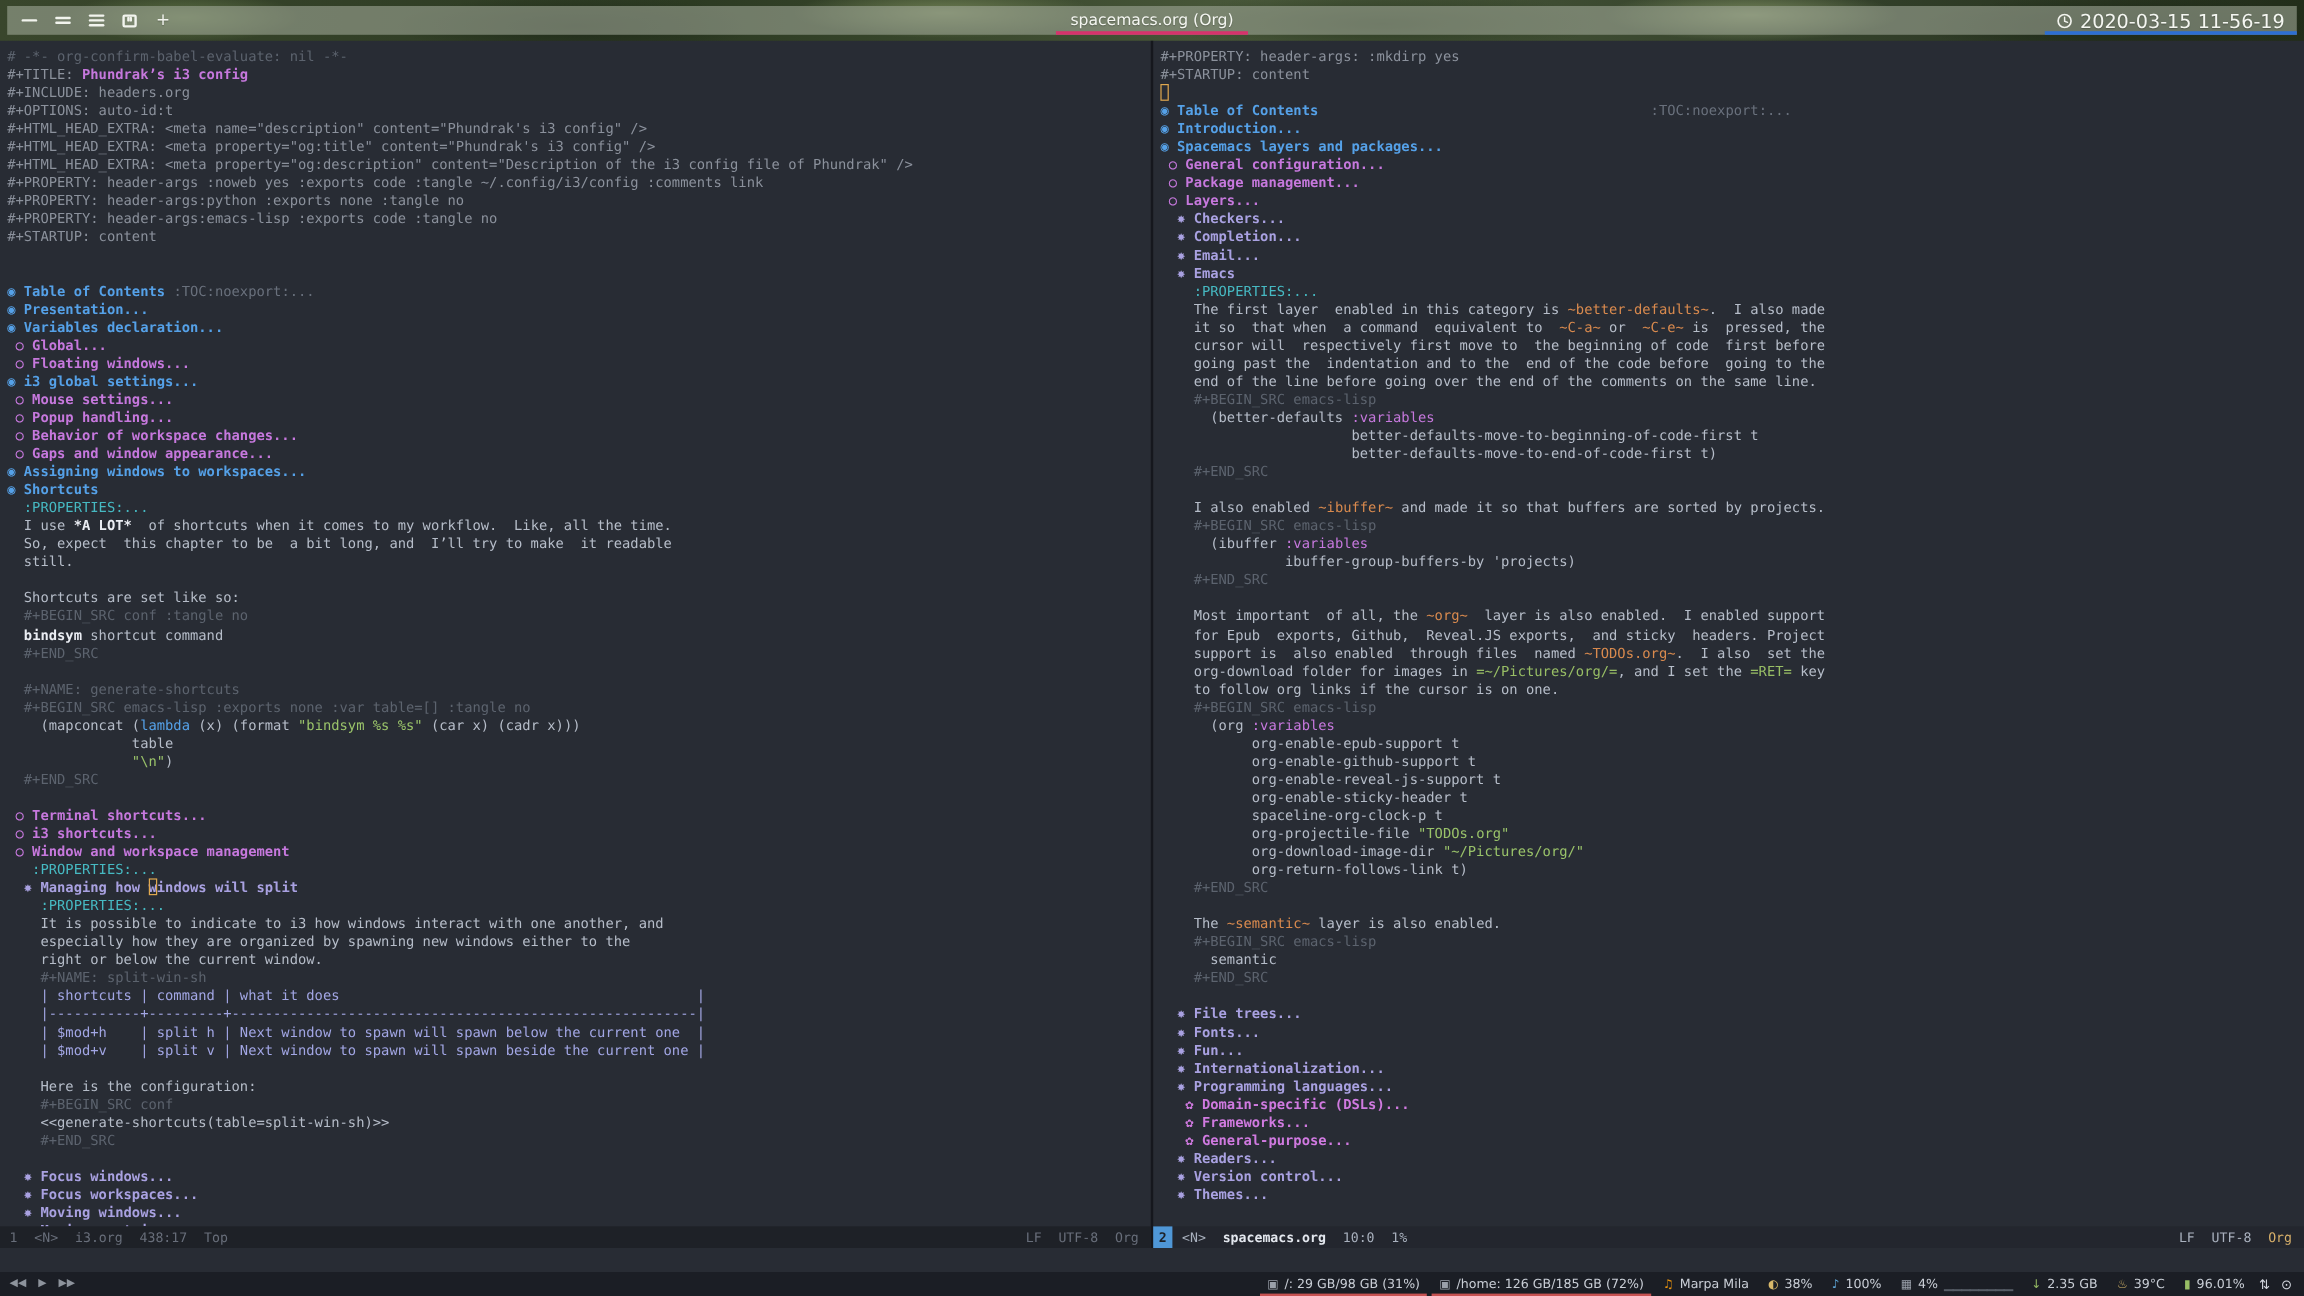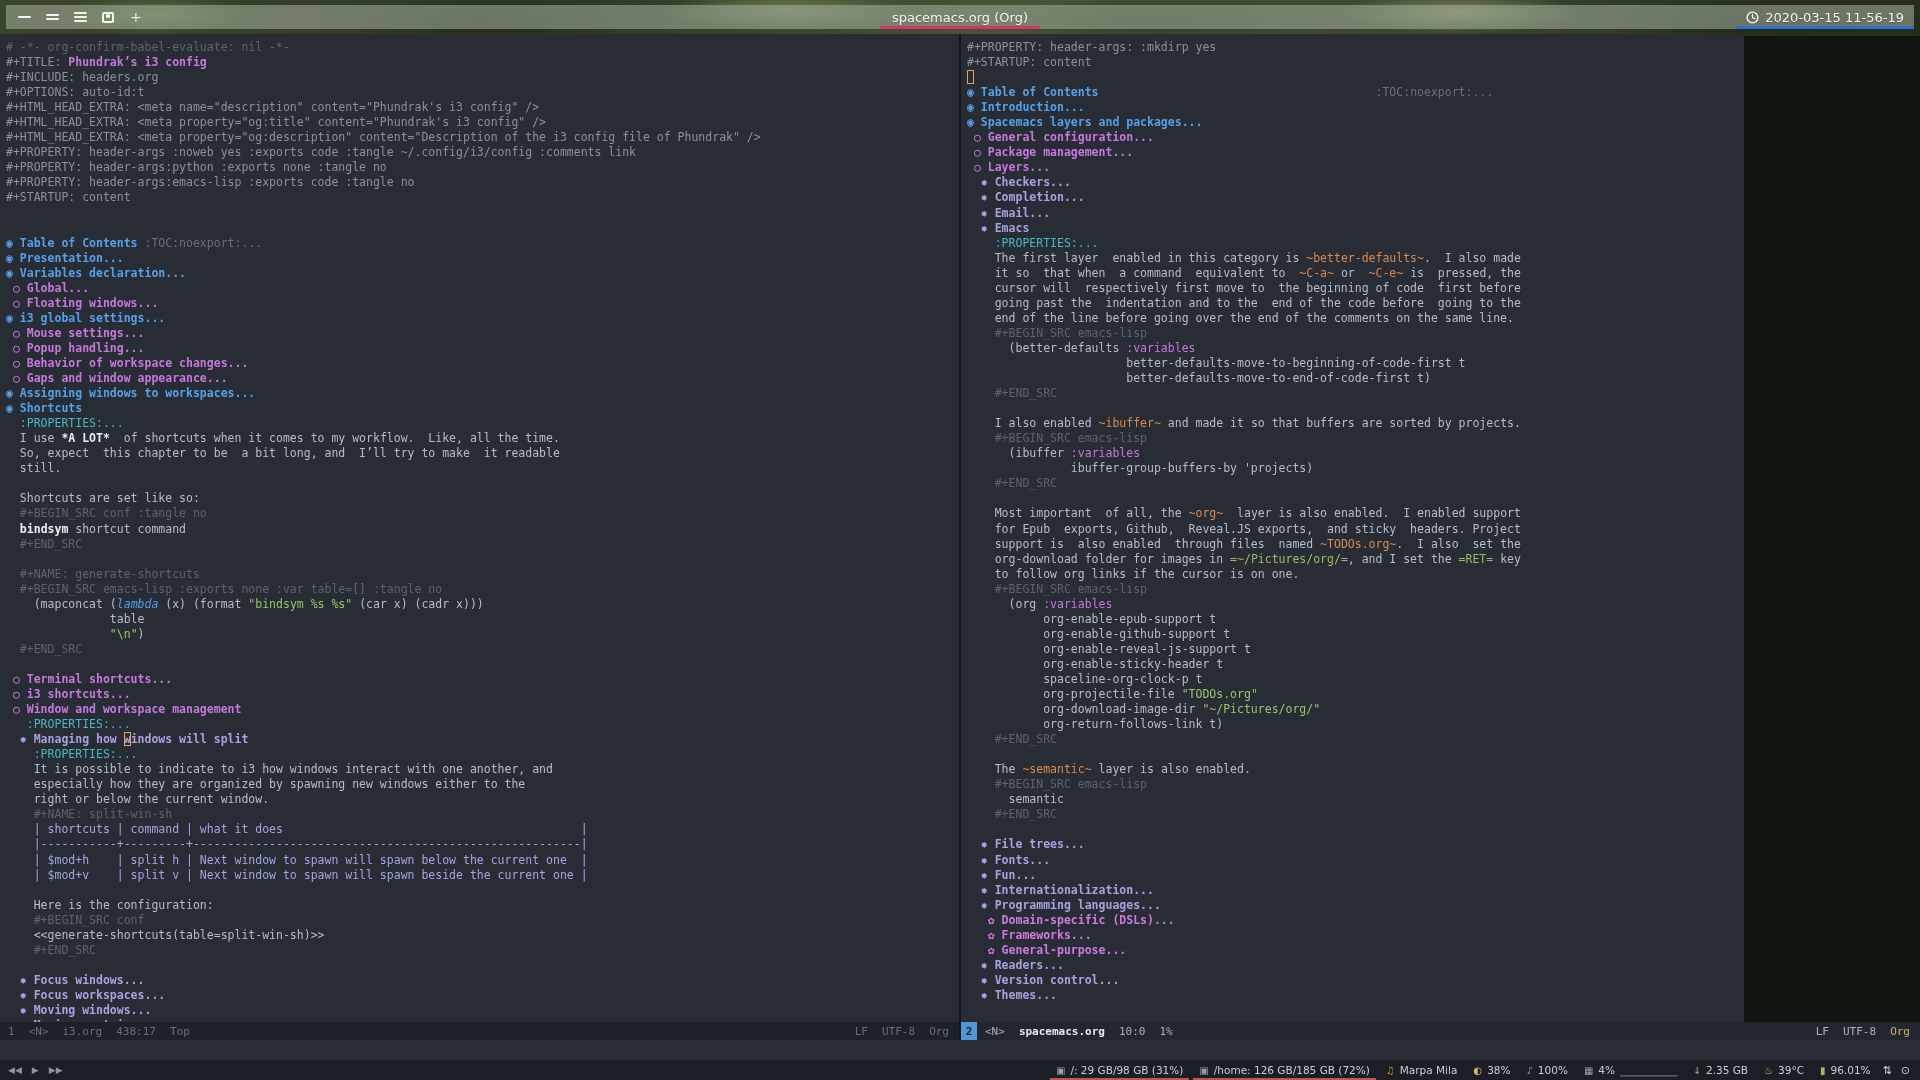--- a/index.html
+++ b/index.html
@@ -25,25 +25,25 @@
   .ws { display:flex; flex-direction:column; justify-content:center; gap:2px; width:13px; height:14px; cursor:default; }
   .ws i { display:block; height:2px; background:#f2f4ee; border-radius:1px; }
   .wsbox { width:12px; height:11px; border:2px solid #f2f4ee; border-radius:2px; position:relative; }
   .wsbox i { position:absolute; top:0; width:2px; height:4px; background:#f2f4ee; }
   .wsbox i.a { left:2px; } .wsbox i.b { right:2px; }
   .ws-plus { font-size:14px; line-height:14px; color:#f2f4ee; }
   .tb-title { position:absolute; left:50%; transform:translateX(-50%); top:0; height:100%;
     display:flex; align-items:center; padding:0 12px; font-size:13px;justify-content:flex-end; }
   .tb-title .ul { position:absolute; left:0; right:0; bottom:0; height:3px; background:#d6336c; }
   .tb-clock { margin-left:auto; position:relative; height:100%; display:flex; align-items:center;
-    gap:6px; padding:0 10px; font-size:13px; }
+    gap:6px; padding:0 10px; font-size:16px; }
   .tb-clock .ul { position:absolute; left:0; right:0; bottom:0; height:3px; background:#2d6fd2; }
 
   
-  .frame { position:absolute; top:34px; left:0; width:1744px; height:1026px; background:#282c34; }
+  .frame { position:absolute; top:34px; left:0; width:1920px; height:1026px; background:#282c34; }
   .ewin { position:absolute; top:0; height:988px; overflow:hidden; }
   .ewin.left  { left:0; width:959px; }
   .ewin.right { left:961px; width:959px; }
   .vdivider { position:absolute; top:0; left:959px; width:2px; height:1006px; background:#15171d; }
 
   pre.buf { font-family:"DejaVu Sans Mono","DejaVu Sans",monospace; font-size:11.5px;
     line-height:15.05px; padding:6px 0 0 6px; color:#b6bdc9; }
   .ln { height:15.05px; white-space:pre; }
 
   .m  { color:#5c636e; }
@@ -53,21 +53,21 @@
   .ti { color:#c678dd; font-weight:bold; }
   .h1 { color:#55a1e8; font-weight:bold; }
   .h2 { color:#c678dd; font-weight:bold; }
   .h3 { color:#a9a1e1; font-weight:bold; }
   .h4 { color:#d07ae0; font-weight:bold; }
   .p  { color:#46b9c2; }
   .g  { color:#69707c;margin-top:12px; }
   .o  { color:#d98a4e; }
   .v  { color:#98be65; }
   .s  { color:#9ac36a; }
-  .fb { color:#55a1e8;font-style:italic; }
+  .fb { color:#55a1e8; }
   .fm { color:#c678dd; }
   .tb { color:#a2a6e4; }
   .cur  { outline:1.5px solid #e0a84f; outline-offset:-1px; }
   .h3c { color:#a9a1e1; font-weight:bold; outline:1.5px solid #e0a84f; outline-offset:-1px; }
 
   
   .modeline { position:absolute; top:988px; height:18px; display:flex; align-items:center;
     font-family:"DejaVu Sans Mono","DejaVu Sans",monospace; font-size:11px; }
   .ml-left  { left:0; width:959px; background:#1e2127; color:#686e7a; }
   .ml-right { left:961px; width:959px; background:#23262e; color:#a9b1be; }

